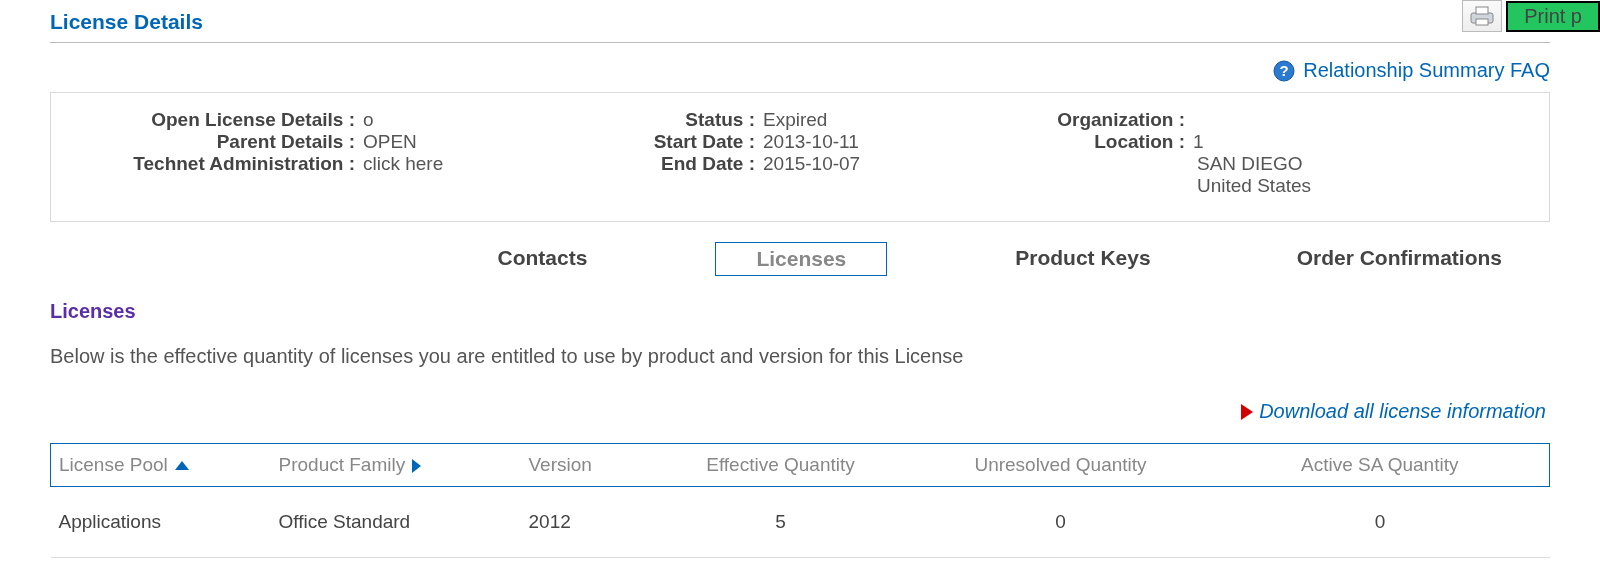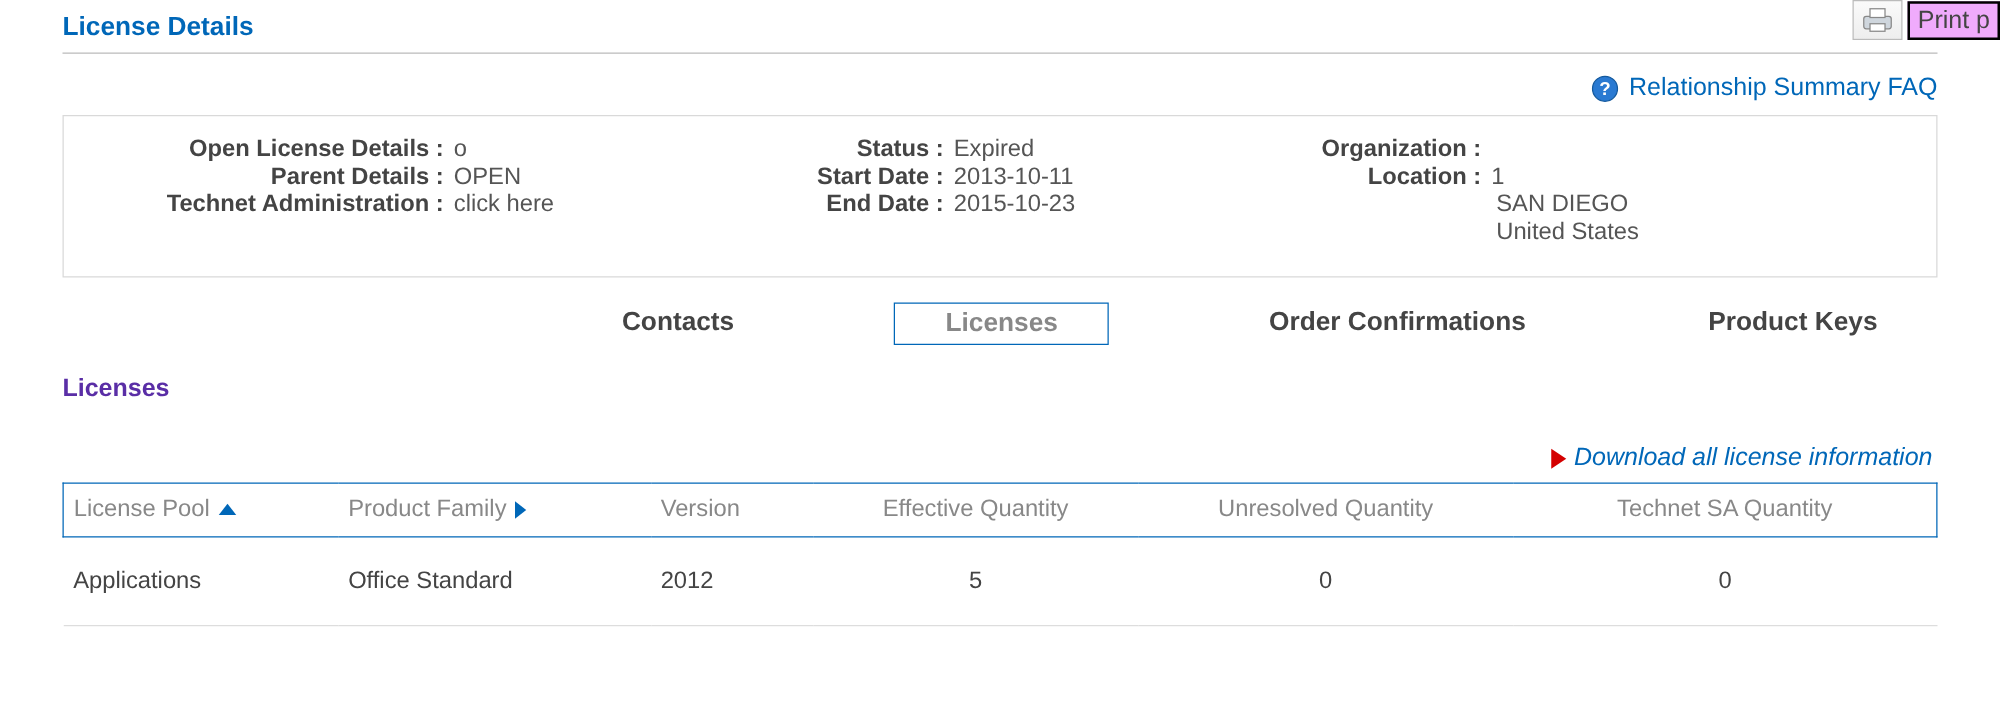--- a/index.html
+++ b/index.html
@@ -29,22 +29,22 @@
       width: 40px;
       height: 32px;
       border: 1px solid #bbb;
       background: linear-gradient(to bottom, #fafafa, #eee);
       display: flex;
       align-items: center;
       justify-content: center;
     }
     .print-btn {
       border: 2px solid #000;
-      padding: 2px 6px;
-      background: #f0abfc;
+      padding: 2px 16px;
+      background: #22c55e;
       font-size: 20px;
       cursor: pointer;
     }
     .page {
       padding: 10px 50px 0 50px;
     }
     .page-title {
       color: #0067b8;
       font-weight: 700;
       font-size: 21px;
@@ -146,21 +146,21 @@
       border-left: 12px solid #d40000;
     }
     .download-link {
       color: #0067b8;
       cursor: pointer;
       font-size: 20px;
     }
     table {
       width: 100%;
       border-collapse: collapse;
-      margin-top: 8px;
+      margin-top: 20px;
     }
     thead th {
       text-align: left;
       font-weight: 400;
       color: #888;
       font-size: 19px;
       padding: 10px 8px;
       border: 1px solid #0067b8;
       border-right: none;
       border-left: none;
@@ -239,67 +239,68 @@
       <div class="kv">
         <span class="k">Status :</span>
         <span class="v">Expired</span>
       </div>
       <div class="kv">
         <span class="k">Start Date :</span>
         <span class="v">2013-10-11</span>
       </div>
       <div class="kv">
         <span class="k">End Date :</span>
-        <span class="v">2015-10-23</span>
+        <span class="v">2015-10-07</span>
       </div>
     </div>
 
     <div class="col3">
       <div class="kv">
         <span class="k">Organization :</span>
         <span class="v"></span>
       </div>
       <div class="kv">
         <span class="k">Location :</span>
         <span class="v">1</span>
       </div>
       <div class="addr">SAN DIEGO</div>
       <div class="addr">United States</div>
     </div>
   </div>
 
   <div class="tabs">
     <div class="tab">Contacts</div>
     <div class="tab active">Licenses</div>
+    <div class="tab">Product Keys</div>
     <div class="tab">Order Confirmations</div>
-    <div class="tab">Product Keys</div>
   </div>
 
   <div class="section-title">Licenses</div>
+  <div class="sub-desc">Below is the effective quantity of licenses you are entitled to use by product and version for this License</div>
 
   <div class="download-row">
     <span class="tri-right"></span>
     <span class="download-link">Download all license information</span>
   </div>
 
   <table>
     <thead>
       <tr>
         <th style="width:220px">
           <span>License Pool</span>
           <span class="sort-icon sort-asc"></span>
         </th>
         <th style="width:250px">
           <span>Product Family</span>
           <span class="sort-icon sort-right"></span>
         </th>
         <th style="width:130px">Version</th>
         <th class="th-center" style="width:260px">Effective Quantity</th>
         <th class="th-center" style="width:300px">Unresolved Quantity</th>
-        <th class="th-center">Technet SA Quantity</th>
+        <th class="th-center">Active SA Quantity</th>
       </tr>
     </thead>
     <tbody>
       <tr>
         <td>Applications</td>
         <td>Office Standard</td>
         <td>2012</td>
         <td class="td-center">5</td>
         <td class="td-center">0</td>
         <td class="td-center">0</td>

